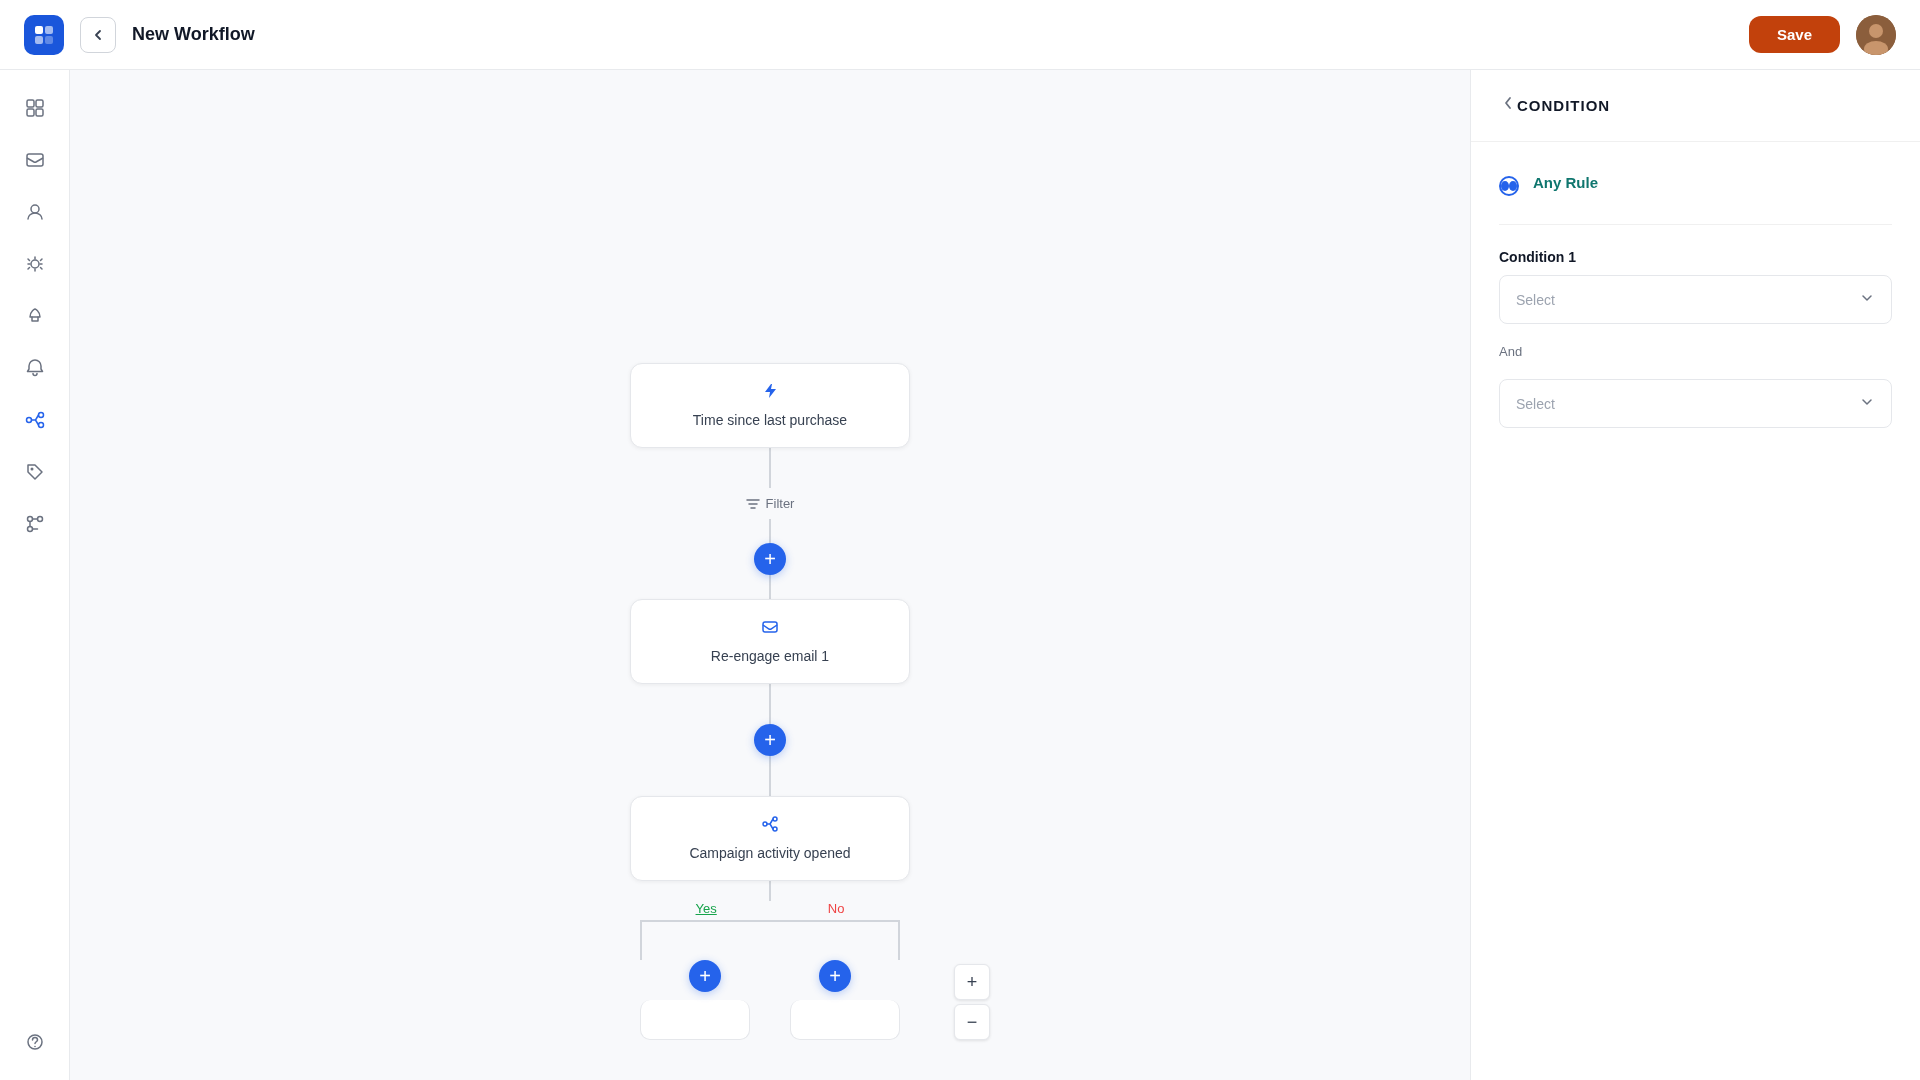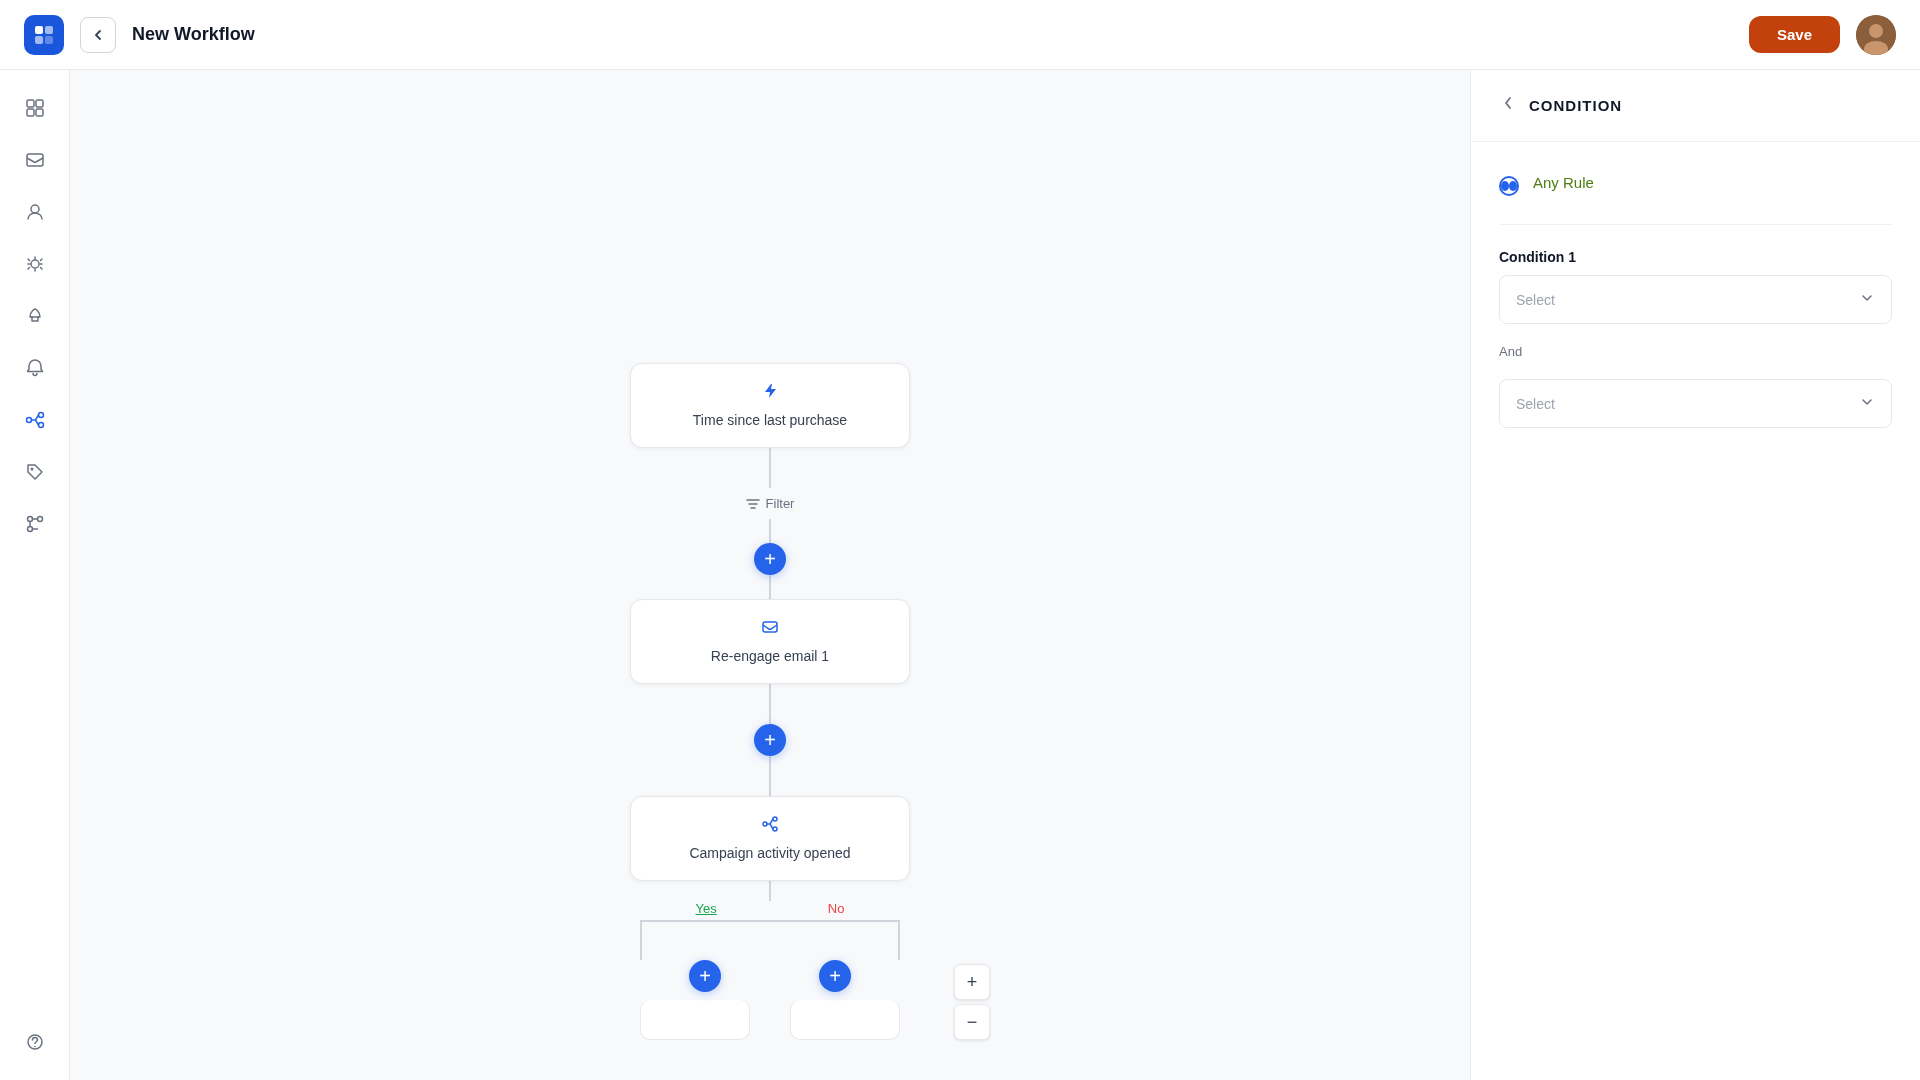--- a/index.html
+++ b/index.html
@@ -190,21 +190,20 @@
       background: #fff;
       border-left: 1px solid #e8eaed;
       display: flex;
       flex-direction: column;
       padding: 0;
       overflow-y: auto;
     }
     .panel-header {
       display: flex;
       align-items: center;
-      gap: 12px;
       padding: 24px 28px;
       border-bottom: 1px solid #f0f0f0;
     }
     .panel-back {
       color: #6b7280;
       cursor: pointer;
       font-size: 18px;
     }
     .panel-title {
       font-size: 15px;
@@ -239,22 +238,22 @@
       border-color: #2563eb;
     }
     .radio-btn.checked::after {
       content: '';
       width: 10px; height: 10px;
       background: #2563eb;
       border-radius: 50%;
     }
     .radio-content .radio-label {
       font-size: 15px;
-      font-weight: 400;
-      color: #4d7c0f;
+      font-weight: 700;
+      color: #0f766e;
       margin-bottom: 4px;
     }
     .radio-content .radio-desc {
       font-size: 13px;
       color: #6b7280;
       line-height: 1.5;
     }
 
     .divider { height: 1px; background: #f0f0f0; margin: 4px 0; }
 

